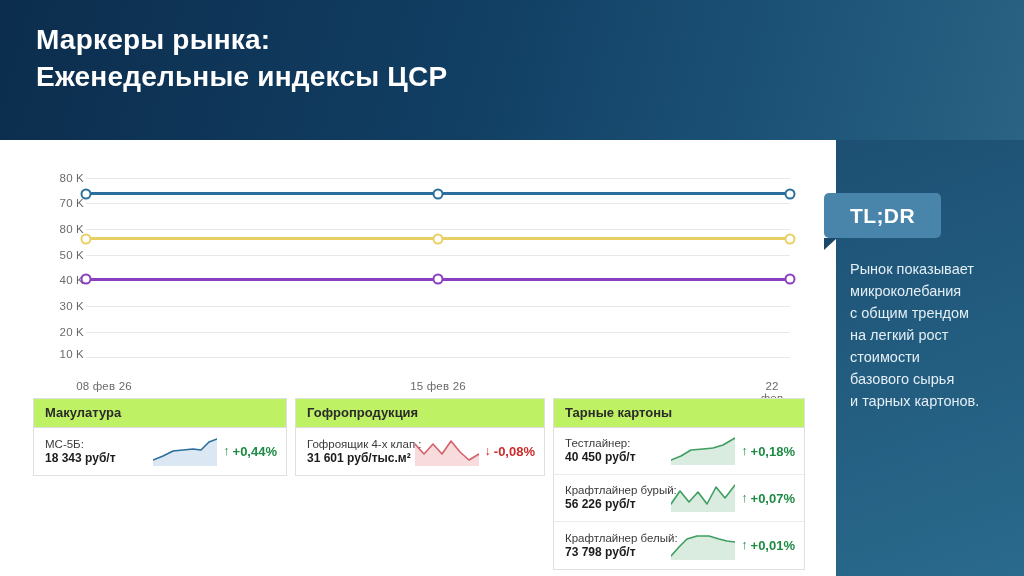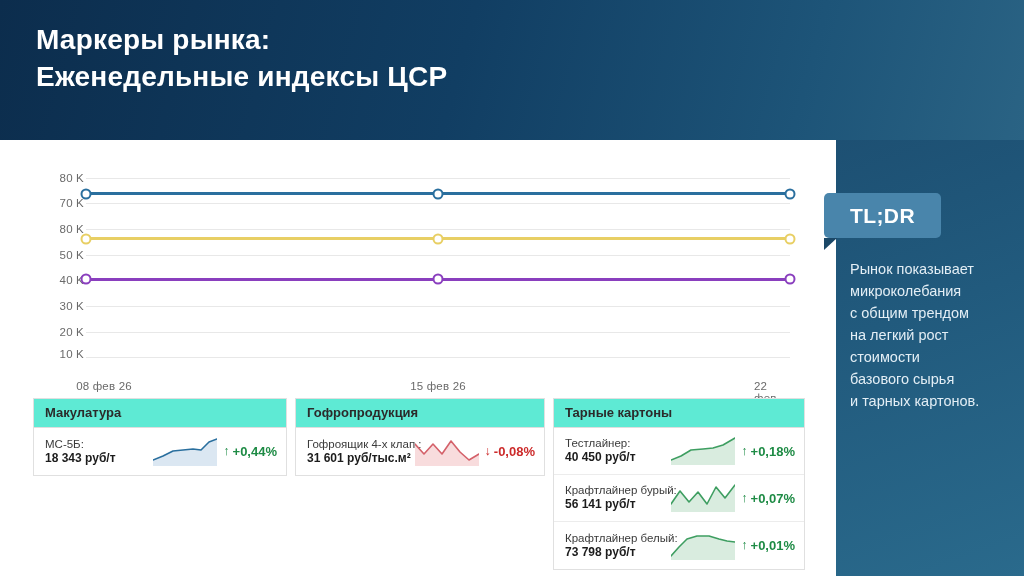--- a/index.html
+++ b/index.html
@@ -92,20 +92,21 @@
     height: 1px;
     background: #e8e8e8;
   }
   .x-label {
     position: absolute;
     top: 232px;
     color: #6a6a6a;
     font-size: 11.5px;
     letter-spacing: 0.2px;
     transform: translateX(-50%);
+    text-align: center;
   }
   .series-line {
     position: absolute;
     height: 3px;
     border-radius: 2px;
   }
   .series-dot {
     position: absolute;
     width: 11px; height: 11px;
     border-radius: 50%;
@@ -119,21 +120,21 @@
     position: absolute; left: 33px; top: 258px;
     width: 775px; height: 160px;
   }
   .card {
     position: absolute;
     top: 0;
     background: #ffffff;
     border: 1px solid #e0e0e0;
   }
   .card-header {
-    background: #5eead4;
+    background: #bef264;
     border-bottom: 1px solid #dedede;
     padding: 6px 11px 7px 11px;
     font-size: 13px;
     font-weight: bold;
     color: #2b2b2b;
   }
   .card-row {
     display: flex;
     align-items: center;
     padding: 7px 9px 7px 11px;
@@ -266,21 +267,21 @@
               <polyline points="0,23 10,19 20,13 32,12 42,11 52,8 64,1" fill="none" stroke="#3e9e61" stroke-width="1.6" stroke-linejoin="round" stroke-linecap="round"></polyline>
             </svg>
             <div class="delta" style="color: rgb(30, 139, 69);">
               <span class="delta-arrow">↑</span>
               <span>+0,18%</span>
             </div>
           </div>
           <div class="card-row">
             <div class="row-labels">
               <div class="row-name">Крафтлайнер бурый:</div>
-              <div class="row-value">56 141 руб/т</div>
+              <div class="row-value">56 226 руб/т</div>
             </div>
             <svg class="spark" viewBox="0 0 64 28" preserveAspectRatio="none">
               <polygon points="0,28 0,20 9,7 18,18 27,8 36,20 45,3 54,14 64,1 64,28" fill="#d9ecdf"></polygon>
               <polyline points="0,20 9,7 18,18 27,8 36,20 45,3 54,14 64,1" fill="none" stroke="#3e9e61" stroke-width="1.6" stroke-linejoin="round" stroke-linecap="round"></polyline>
             </svg>
             <div class="delta" style="color: rgb(30, 139, 69);">
               <span class="delta-arrow">↑</span>
               <span>+0,07%</span>
             </div>
           </div>

